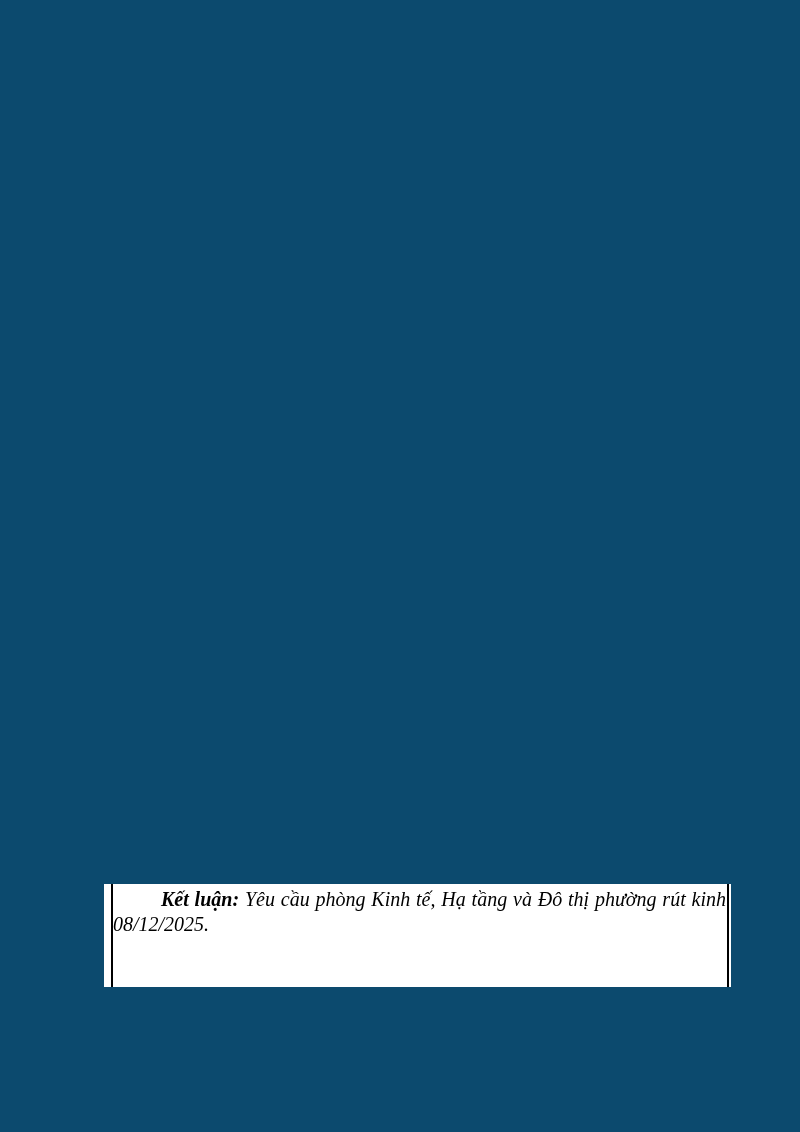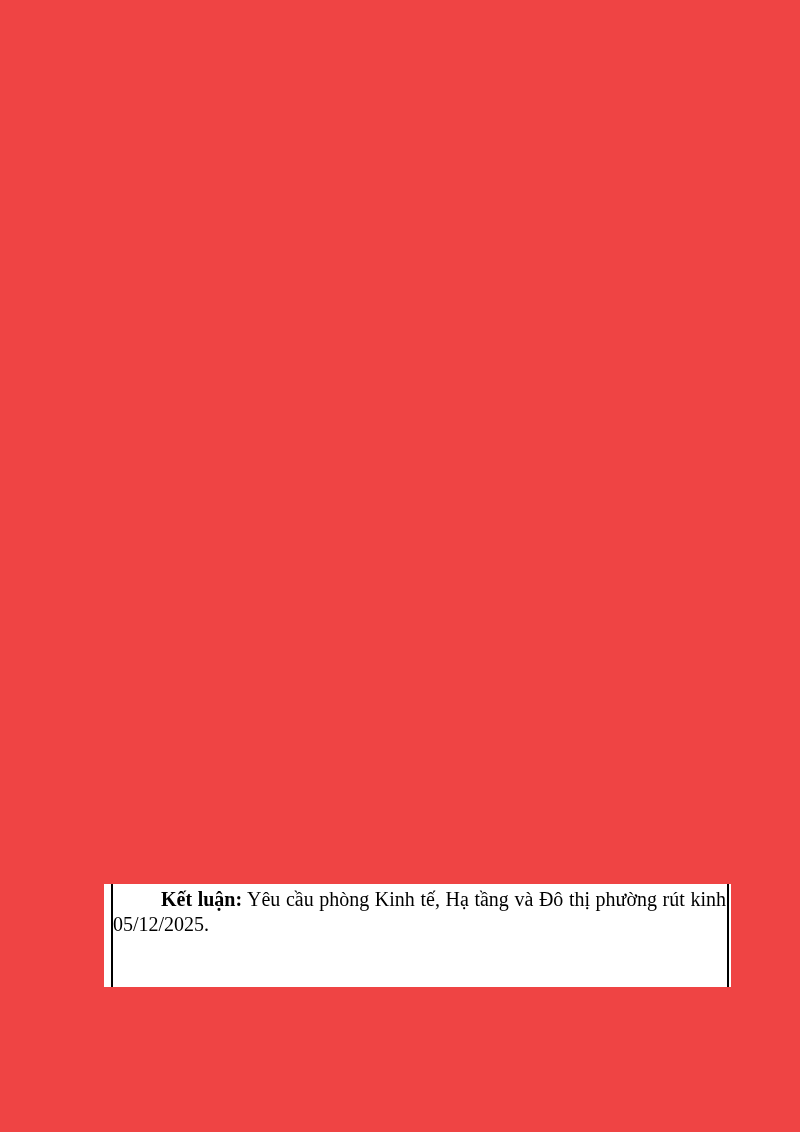--- a/index.html
+++ b/index.html
@@ -4,23 +4,24 @@
 <style>
   html, body {
     margin: 0;
     padding: 0;
     background: #000000;
   }
   .screen {
     position: relative;
     width: 800px;
     height: 1132px;
-    background: #ef4444;
+    background: #0c4a6e;
     overflow: hidden;
     font-family: "Liberation Serif", "DejaVu Serif", serif;
+    font-style: italic;
   }
   .paper-fragment {
     position: absolute;
     left: 104px;
     top: 884px;
     width: 627px;
     height: 103px;
     background: #ffffff;
   }
   .cell-border {
@@ -63,19 +64,19 @@
   <div class="paper-fragment">
 
     <div class="cell-border left"></div>
     <div class="cell-border right"></div>
 
     <div class="conclusion-paragraph">
 
       <div class="para-line first stretch"><span class="bold-run">Kết luận:</span><span> Yêu cầu phòng Kinh tế, Hạ tầng và Đô thị phường rút kinh</span></div>
 
 
-      <div class="para-line"><span>05/12/2025.</span></div>
+      <div class="para-line"><span>08/12/2025.</span></div>
 
     </div>
 
   </div>
 
 </div>
 
 </body></html>

